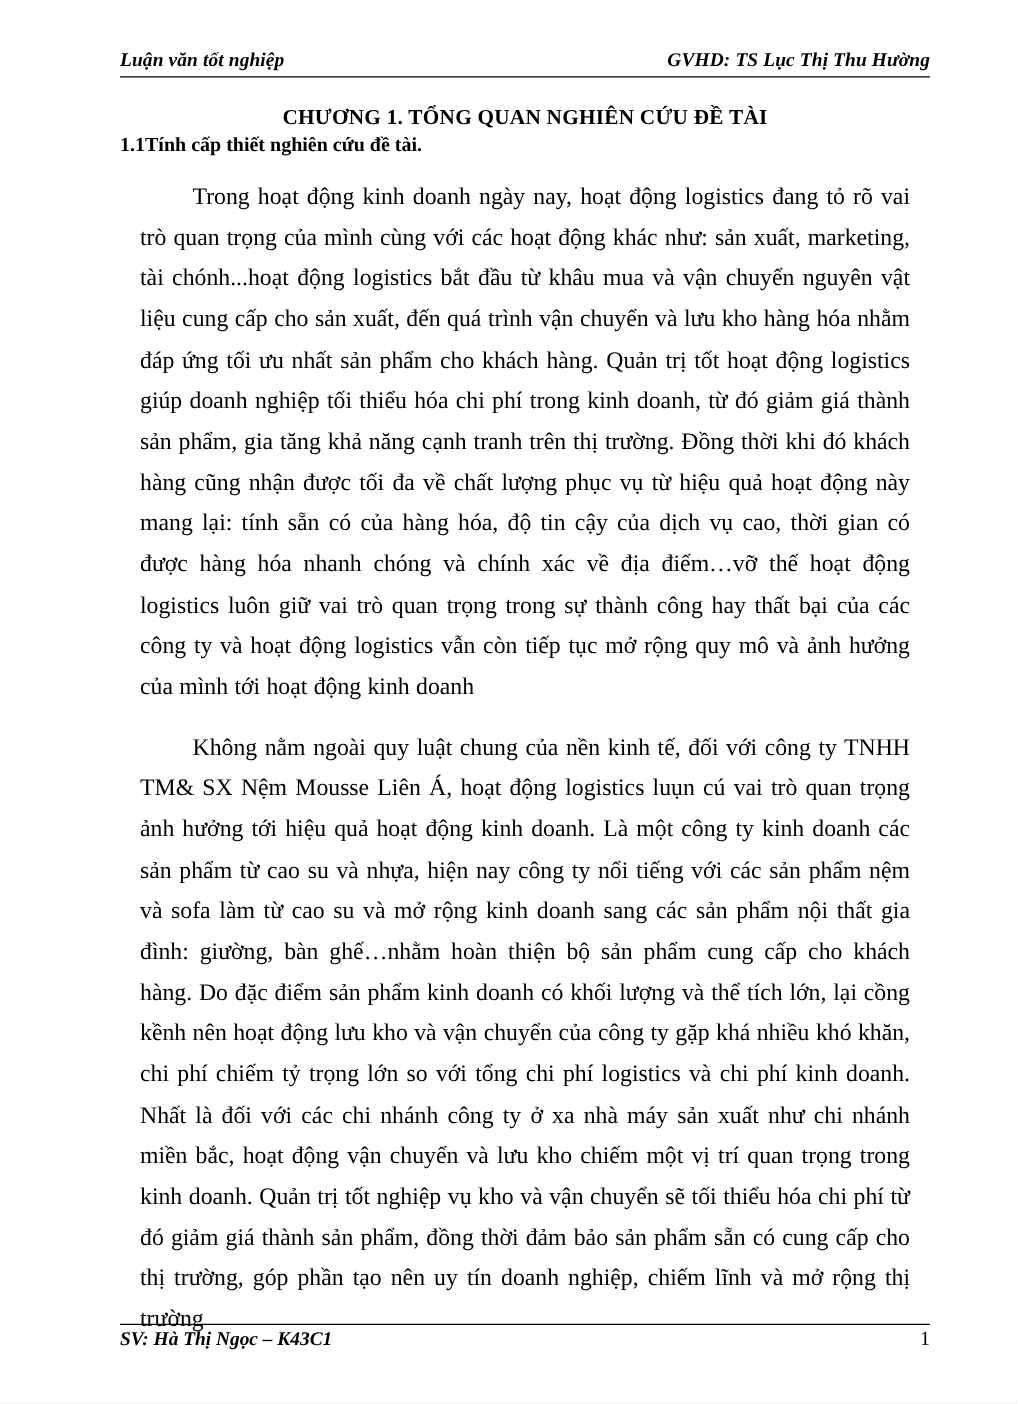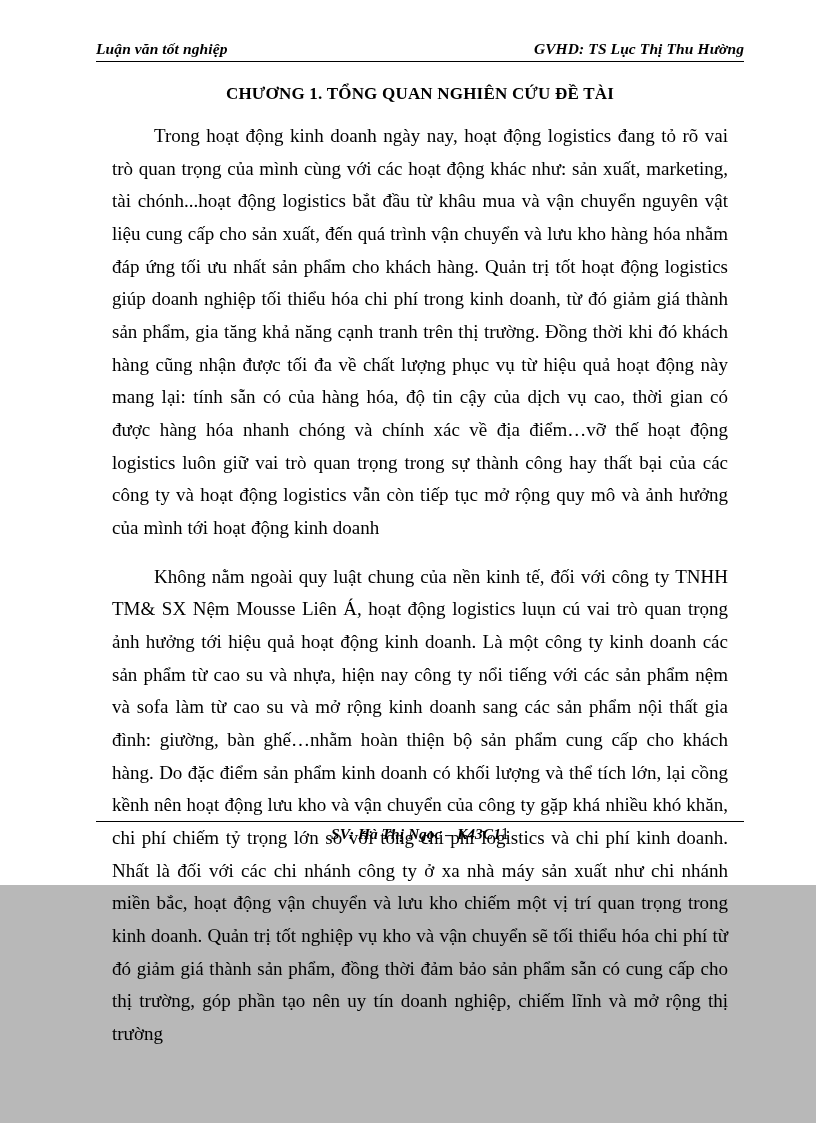--- a/index.html
+++ b/index.html
@@ -9,21 +9,21 @@
   }
   body {
     width: 816px;
     height: 1123px;
     overflow: hidden;
     font-family: "Liberation Serif", serif;
   }
   .page {
     position: relative;
     width: 816px;
-    height: 885px;
+    height: 1123px;
     background: #ffffff;
     box-sizing: border-box;
   }
   .page-inner {
     position: absolute;
     left: 0;
     top: 0;
     right: 0;
     bottom: 0;
     padding: 40px 72px 0 96px;
@@ -64,21 +64,21 @@
     text-indent: 42px;
     margin: 16px;
     word-spacing: 0.3px;
   }
   .footer {
     position: absolute;
     left: 96px;
     right: 72px;
     bottom: 42px;
     display: flex;
-    justify-content: center;
+    justify-content: space-between;
     align-items: flex-start;
     font-size: 15.5px;
     font-style: italic;
     font-weight: bold;
     border-top: 1.6px solid #000;
     padding-top: 3px;
   }
   .footer-right {
     font-style: normal;
     font-weight: normal;
@@ -91,20 +91,21 @@
 <div class="page">
   <div class="page-inner">
 
     <div class="header">
       <div class="header-left">Luận văn tốt nghiệp</div>
       <div class="header-right">GVHD: TS Lục Thị Thu Hường</div>
     </div>
 
     <h1 class="chapter-title">CHƯƠNG 1. TỔNG QUAN NGHIÊN CỨU ĐỀ TÀI</h1>
 
+    <h2 class="section-heading">1.1Tính cấp thiết nghiên cứu đề tài.</h2>
 
     <p class="body-p">Trong hoạt động kinh doanh ngày nay, hoạt động logistics đang tỏ rõ vai trò quan trọng của mình cùng với các hoạt động khác như: sản xuất, marketing, tài chónh...hoạt động logistics bắt đầu từ khâu mua và vận chuyển nguyên vật liệu cung cấp cho sản xuất, đến quá trình vận chuyển và lưu kho hàng hóa nhằm đáp ứng tối ưu nhất sản phẩm cho khách hàng. Quản trị tốt hoạt động logistics giúp doanh nghiệp tối thiểu hóa chi phí trong kinh doanh, từ đó giảm giá thành sản phẩm, gia tăng khả năng cạnh tranh trên thị trường. Đồng thời khi đó khách hàng cũng nhận được tối đa về chất lượng phục vụ từ hiệu quả hoạt động này mang lại: tính sẵn có của hàng hóa, độ tin cậy của dịch vụ cao, thời gian có được hàng hóa nhanh chóng và chính xác về địa điểm…vỡ thế hoạt động logistics luôn giữ vai trò quan trọng trong sự thành công hay thất bại của các công ty và hoạt động logistics vẫn còn tiếp tục mở rộng quy mô và ảnh hưởng của mình tới hoạt động kinh doanh</p>
     <p class="body-p">Không nằm ngoài quy luật chung của nền kinh tế, đối với công ty TNHH TM&amp; SX Nệm Mousse Liên Á, hoạt động logistics luụn cú vai trò quan trọng ảnh hưởng tới hiệu quả hoạt động kinh doanh. Là một công ty kinh doanh các sản phẩm từ cao su và nhựa, hiện nay công ty nổi tiếng với các sản phẩm nệm và sofa làm từ cao su và mở rộng kinh doanh sang các sản phẩm nội thất gia đình: giường, bàn ghế…nhằm hoàn thiện bộ sản phẩm cung cấp cho khách hàng. Do đặc điểm sản phẩm kinh doanh có khối lượng và thể tích lớn, lại cồng kềnh nên hoạt động lưu kho và vận chuyển của công ty gặp khá nhiều khó khăn, chi phí chiếm tỷ trọng lớn so với tổng chi phí logistics và chi phí kinh doanh. Nhất là đối với các chi nhánh công ty ở xa nhà máy sản xuất như chi nhánh miền bắc, hoạt động vận chuyển và lưu kho chiếm một vị trí quan trọng trong kinh doanh. Quản trị tốt nghiệp vụ kho và vận chuyển sẽ tối thiểu hóa chi phí từ đó giảm giá thành sản phẩm, đồng thời đảm bảo sản phẩm sẵn có cung cấp cho thị trường, góp phần tạo nên uy tín doanh nghiệp, chiếm lĩnh và mở rộng thị trường</p>
 
   </div>
 
   <div class="footer">
     <div>SV: Hà Thị Ngọc – K43C1</div>
     <div class="footer-right">1</div>
   </div>

